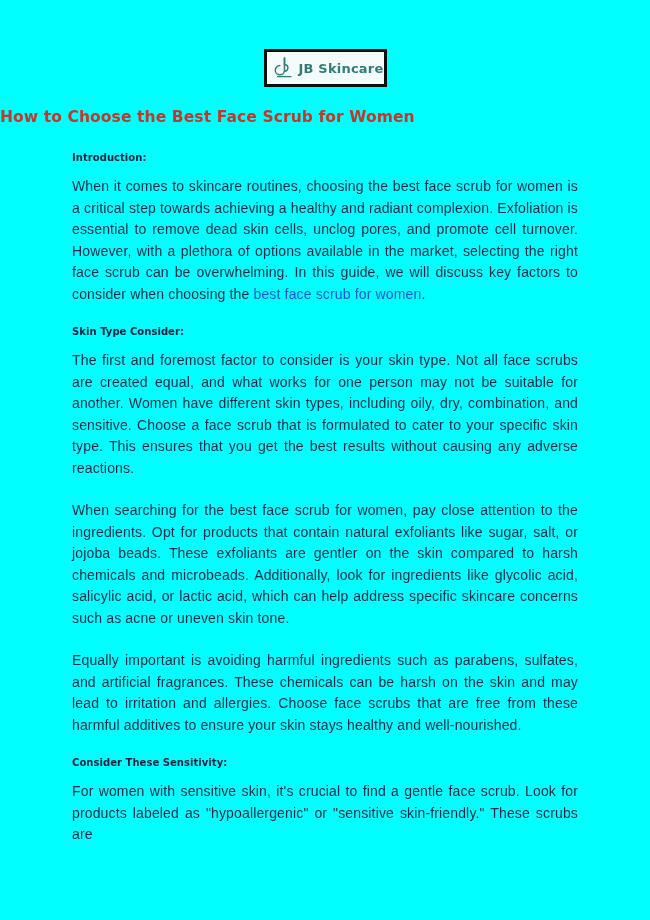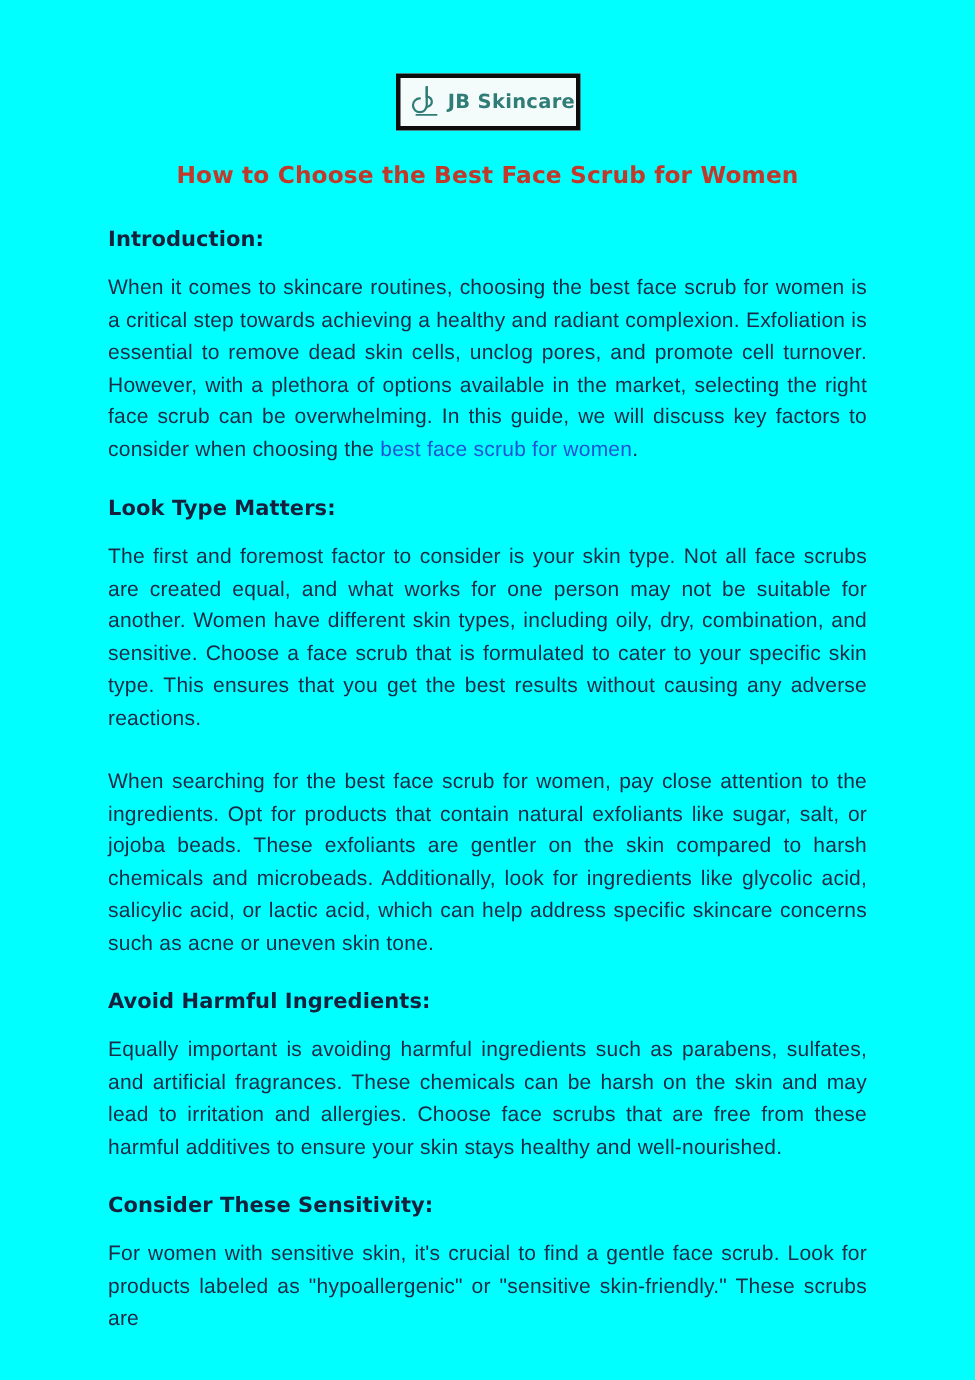--- a/index.html
+++ b/index.html
@@ -49,21 +49,20 @@
     font-size: 13px;
     font-weight: 700;
     color: #2f7d76;
     letter-spacing: .2px;
     white-space: nowrap;
   }
 
   
   .doc-title {
     margin: 21px 0 0 0;
-    text-align: center;
     font-family: "DejaVu Sans", sans-serif;
     font-size: 15.5px;
     font-weight: 700;
     color: #c0392b;
     letter-spacing: .1px;
   }
 
   
   .content {
     margin: 0 auto;
@@ -72,21 +71,21 @@
   }
   .section {
     margin-top: 21px;
   }
   .section:first-child {
     margin-top: 26px;
   }
   h2.sec-head {
     margin: 0 0 0 0;
     font-family: "DejaVu Sans", sans-serif;
-    font-size: 14px;
+    font-size: 10px;
     font-weight: 700;
     color: #16213e;
     letter-spacing: .05px;
   }
   p.sec-body {
     margin: 13px 0 0 0;
     font-family: "Liberation Sans", sans-serif;
     font-size: 14px;
     line-height: 21.5px;
     color: #1b2a46;
@@ -122,30 +121,29 @@
   <h1 class="doc-title">How to Choose the Best Face Scrub for Women</h1>
 
   <div class="content">
 
     <div class="section">
       <h2 class="sec-head">Introduction:</h2>
       <p class="sec-body"><span>When it comes to skincare routines, choosing the best face scrub for women is a critical step towards achieving a healthy and radiant complexion. Exfoliation is essential to remove dead skin cells, unclog pores, and promote cell turnover. However, with a plethora of options available in the market, selecting the right face scrub can be overwhelming. In this guide, we will discuss key factors to consider when choosing the </span><a href="#" class="inline-link">best face scrub for women</a><span>.</span></p>
     </div>
 
     <div class="section">
-      <h2 class="sec-head">Look Type Matters:</h2>
+      <h2 class="sec-head">Skin Type Consider:</h2>
       <p class="sec-body">The first and foremost factor to consider is your skin type. Not all face scrubs are created equal, and what works for one person may not be suitable for another. Women have different skin types, including oily, dry, combination, and sensitive. Choose a face scrub that is formulated to cater to your specific skin type. This ensures that you get the best results without causing any adverse reactions.</p>
     </div>
 
     <div class="section">
       <p class="sec-body">When searching for the best face scrub for women, pay close attention to the ingredients. Opt for products that contain natural exfoliants like sugar, salt, or jojoba beads. These exfoliants are gentler on the skin compared to harsh chemicals and microbeads. Additionally, look for ingredients like glycolic acid, salicylic acid, or lactic acid, which can help address specific skincare concerns such as acne or uneven skin tone.</p>
     </div>
 
     <div class="section">
-      <h2 class="sec-head">Avoid Harmful Ingredients:</h2>
       <p class="sec-body">Equally important is avoiding harmful ingredients such as parabens, sulfates, and artificial fragrances. These chemicals can be harsh on the skin and may lead to irritation and allergies. Choose face scrubs that are free from these harmful additives to ensure your skin stays healthy and well-nourished.</p>
     </div>
 
     <div class="section">
       <h2 class="sec-head">Consider These Sensitivity:</h2>
       <p class="sec-body last-open">For women with sensitive skin, it's crucial to find a gentle face scrub. Look for products labeled as "hypoallergenic" or "sensitive skin-friendly." These scrubs are</p>
     </div>
 
   </div>
 </div>

